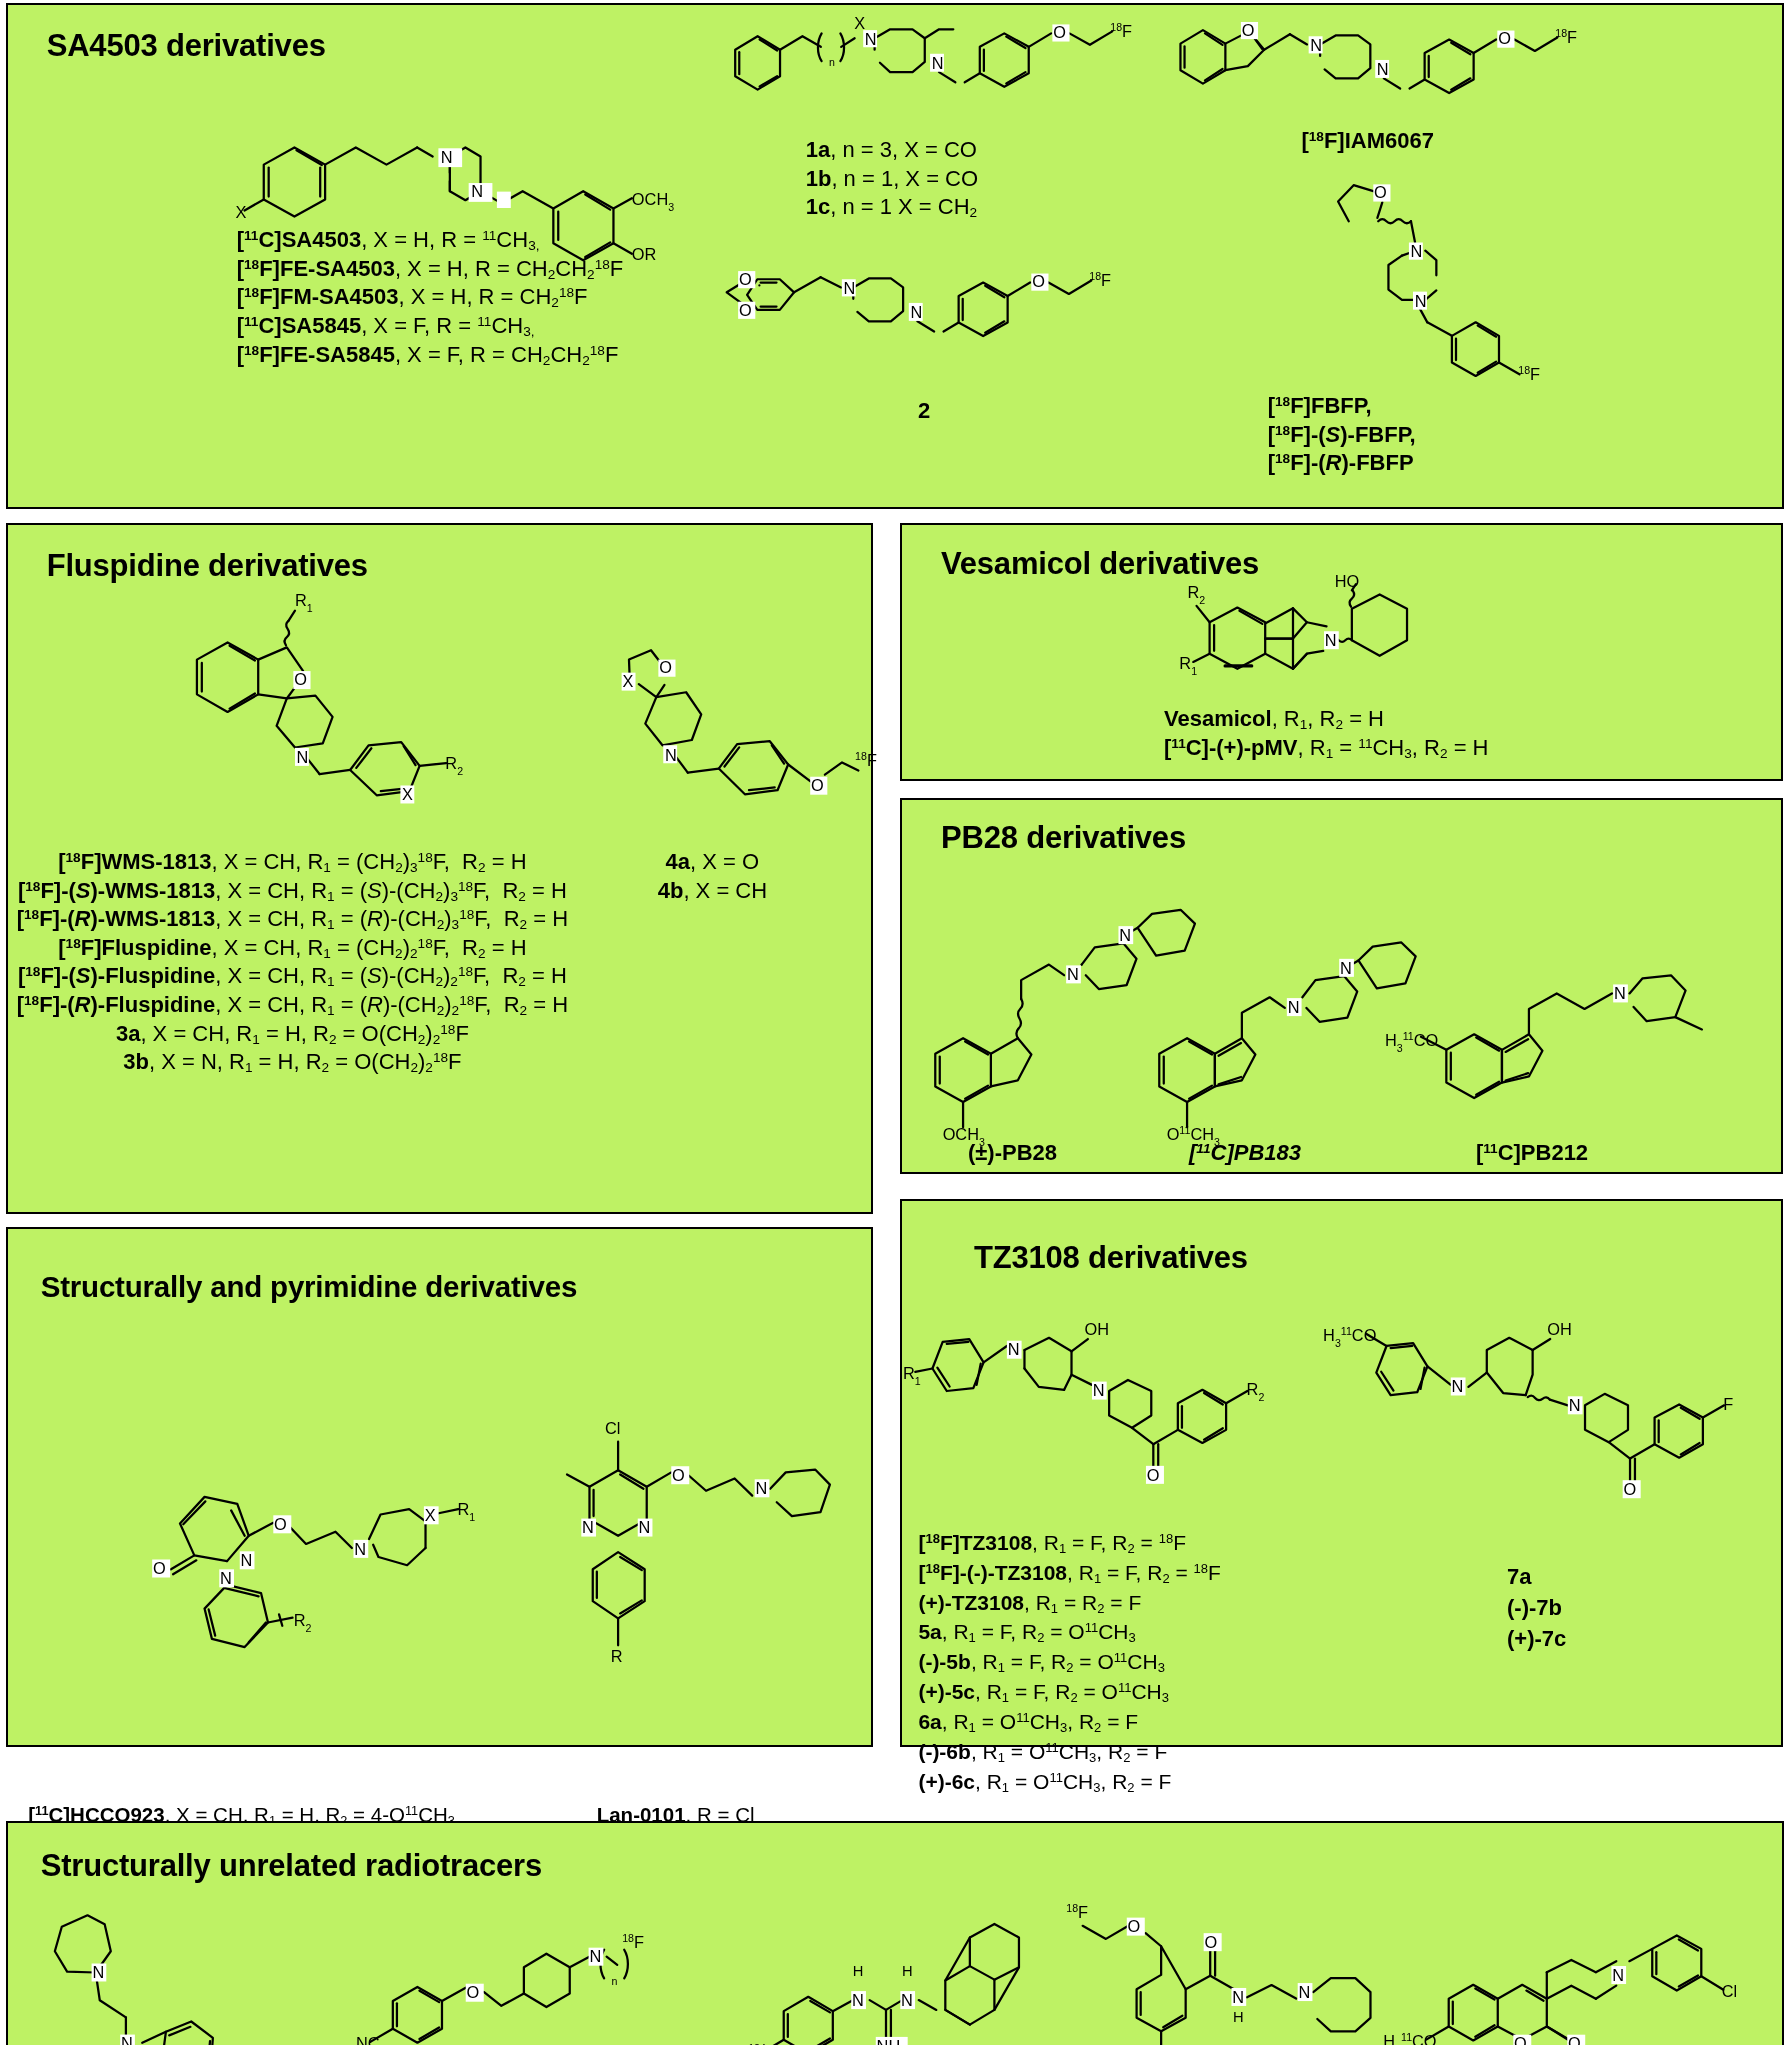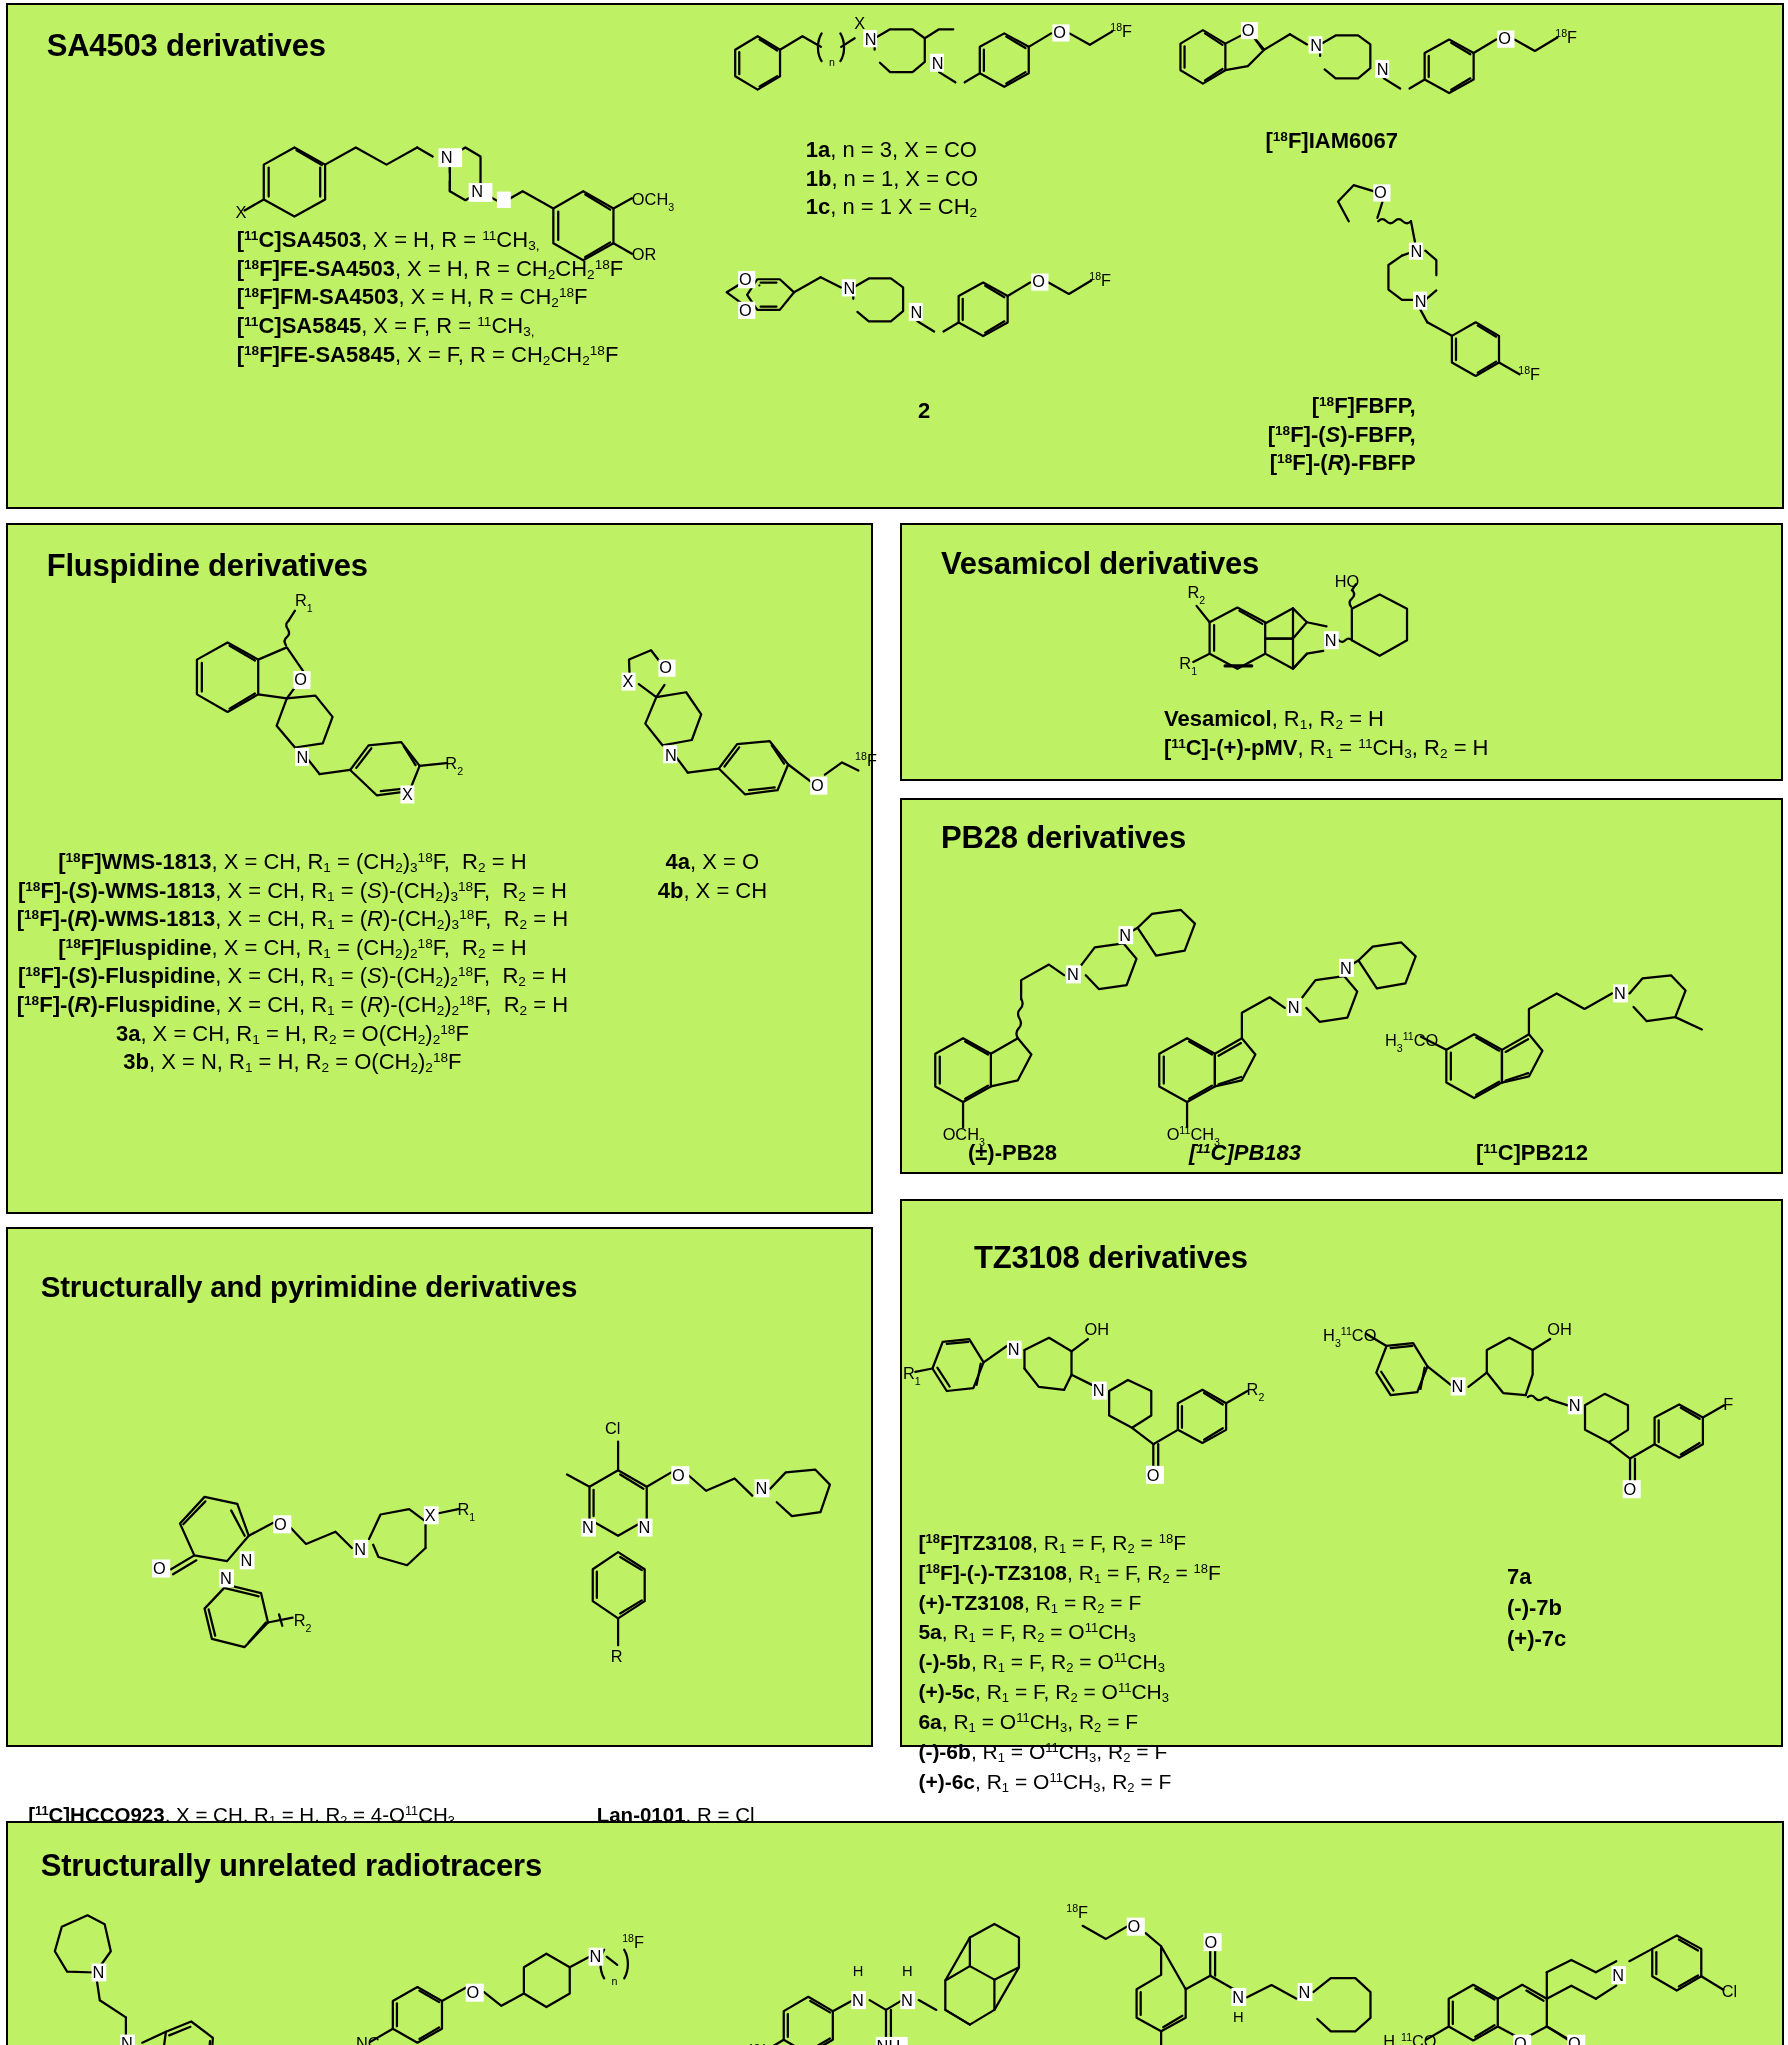--- a/index.html
+++ b/index.html
@@ -231,21 +231,21 @@
           <text x="338" y="93">N</text>
         <rect x="497" y="115" width="34" height="44" fill="#fff"></rect>
           <text x="501" y="153">N</text>
         <rect x="796" y="43" width="42" height="42" fill="#fff"></rect>
           <text x="798" y="77">O</text>
         <text x="938" y="73"><tspan class="sm" baseline-shift="super">18</tspan>F</text>
       </g>
     </svg>
   </div>
 
-  <div class="clabel" style="left:1197px; top:123px; width:254px;">[<sup>18</sup>F]IAM6067</div>
+  <div class="clabel" style="left:1233px; top:123px; width:254px;">[<sup>18</sup>F]IAM6067</div>
 
   <div class="struct" style="left:1321px; top:172px;">
     <svg width="254" height="217" viewBox="0 0 620 530">
       <g class="bond">
 
         <path d="M48,108 L22,60 L60,20 L110,35"></path>
         <path d="M130,62 L118,100"></path>
 
         <path d="M120,108 q10,-10 20,0 q10,10 20,0 q10,-10 20,0 q10,10 20,0"></path>
         <path d="M200,108 L210,160"></path>
@@ -267,21 +267,21 @@
           <text x="110" y="52">O</text>
         <rect x="195" y="160" width="34" height="42" fill="#fff"></rect>
           <text x="199" y="196">N</text>
         <rect x="205" y="280" width="34" height="44" fill="#fff"></rect>
           <text x="209" y="318">N</text>
         <text x="462" y="496"><tspan class="sm" baseline-shift="super">18</tspan>F</text>
       </g>
     </svg>
   </div>
 
-  <div class="legend" style="left:1260px; top:387px;text-align:right;">
+  <div class="legend" style="left:1260px; top:387px;">
     <div class="cmpd">[<sup>18</sup>F]FBFP,</div>
     <div class="cmpd">[<sup>18</sup>F]-(<span class="ital">S</span>)-FBFP,</div>
     <div class="cmpd">[<sup>18</sup>F]-(<span class="ital">R</span>)-FBFP</div>
   </div>
 </div>
 
 <div class="panel" style="left:5.7px; top:523px; width:867px; height:691px;text-align:center;">
 
   <div class="panel-title" style="left:39px; top:22.5px;">Fluspidine derivatives</div>
 

